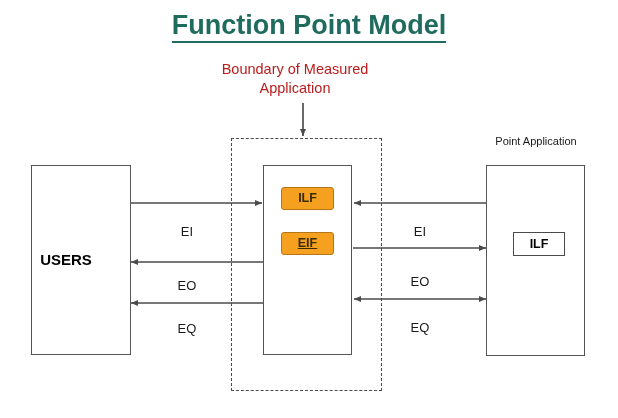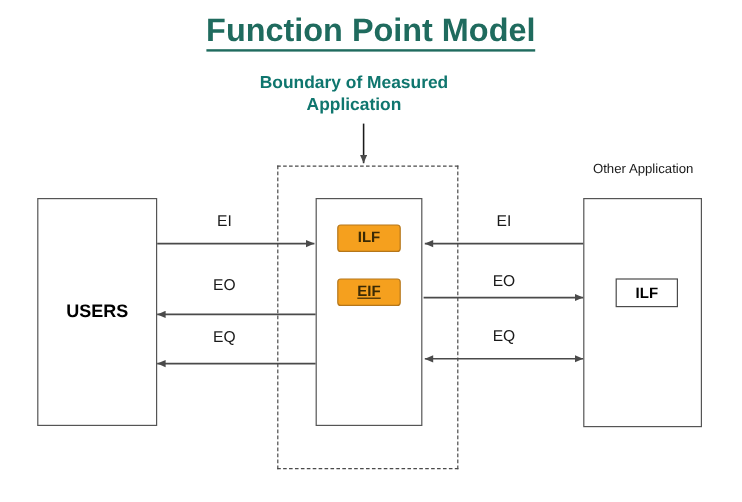--- a/index.html
+++ b/index.html
@@ -30,39 +30,39 @@
     border-bottom: 2px solid #1f6b5e;
     padding-bottom: 1px;
   }
   #boundary-label {
     position: absolute;
     left: 185px;
     top: 60px;
     width: 220px;
     text-align: center;
     font-size: 14.5px;
-    font-weight: bold;
-    color: #0f766e;
+    font-weight: normal;
+    color: #b91c1c;
     line-height: 19px;
   }
   .box {
     position: absolute;
     background: #ffffff;
     border: 1.3px solid #555555;
     box-sizing: border-box;
   }
   #users-box {
     left: 31px;
     top: 165px;
     width: 100px;
     height: 190px;
   }
   #users-label {
     position: absolute;
-    left: 31px;
+    left: 16px;
     top: 251px;
     width: 100px;
     text-align: center;
     font-size: 15px;
     font-weight: bold;
     color: #000000;
   }
   #app-box {
     left: 263px;
     top: 165px;
@@ -135,20 +135,21 @@
     font-weight: bold;
     color: #000000;
     line-height: 22px;
   }
   .flow-label {
     position: absolute;
     font-size: 13px;
     font-weight: normal;
     color: #1a1a1a;
     text-align: center;
+    margin-top: 48px;
   }
   svg.overlay {
     position: absolute;
     left: 0;
     top: 0;
     width: 618px;
     height: 418px;
     pointer-events: none;
   }
 </style>
@@ -166,21 +167,21 @@
   <div id="boundary-rect"></div>
 
   <div class="box" id="users-box"></div>
   <div id="users-label">USERS</div>
 
   <div class="box" id="app-box"></div>
 
   <div class="orange-chip" id="chip-ilf">ILF</div>
   <div class="orange-chip" id="chip-eif">EIF</div>
 
-  <div id="other-label">Other Application</div>
+  <div id="other-label">Point Application</div>
   <div class="box" id="other-box"></div>
   <div id="other-ilf">ILF</div>
 
   <div class="flow-label" style="left:157px; top:176px; width:60px;">EI</div>
   <div class="flow-label" style="left:157px; top:230px; width:60px;">EO</div>
   <div class="flow-label" style="left:157px; top:273px; width:60px;">EQ</div>
 
   <div class="flow-label" style="left:390px; top:176px; width:60px;">EI</div>
   <div class="flow-label" style="left:390px; top:226px; width:60px;">EO</div>
   <div class="flow-label" style="left:390px; top:272px; width:60px;">EQ</div>

